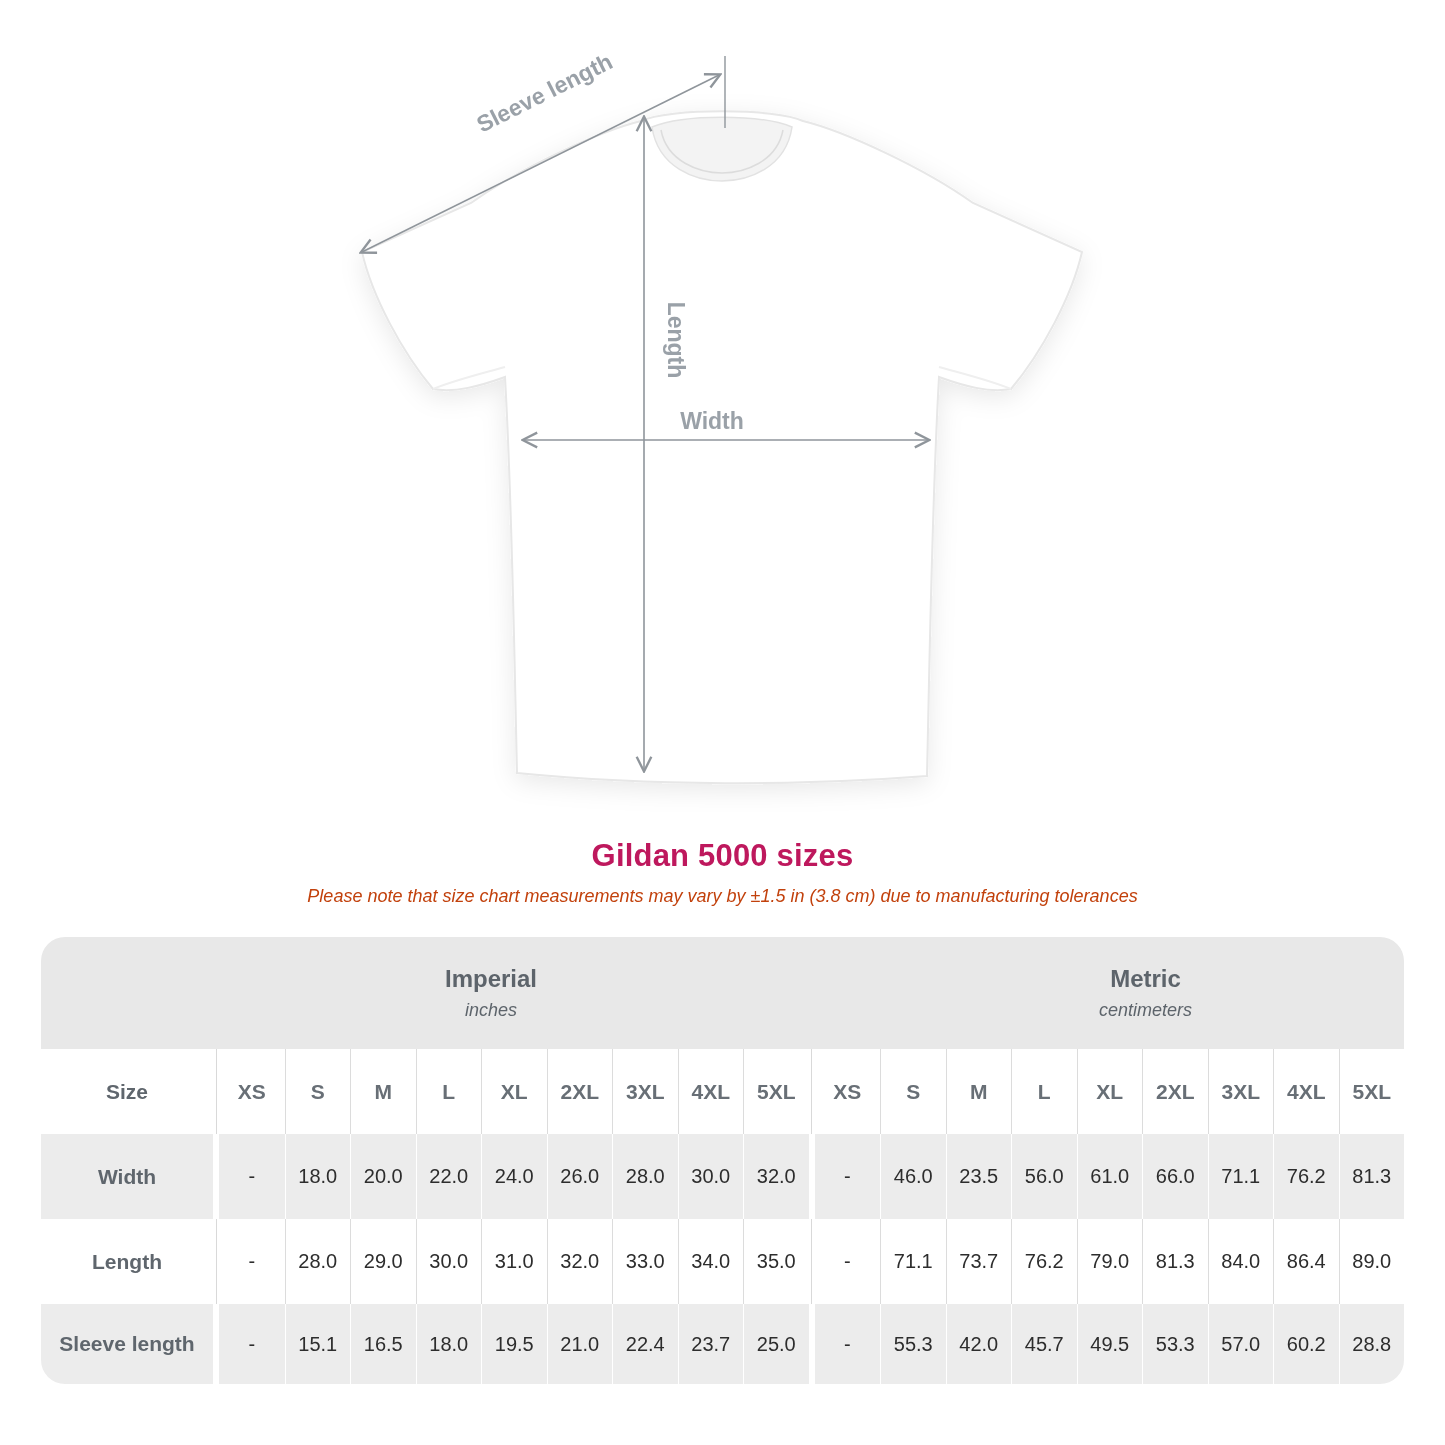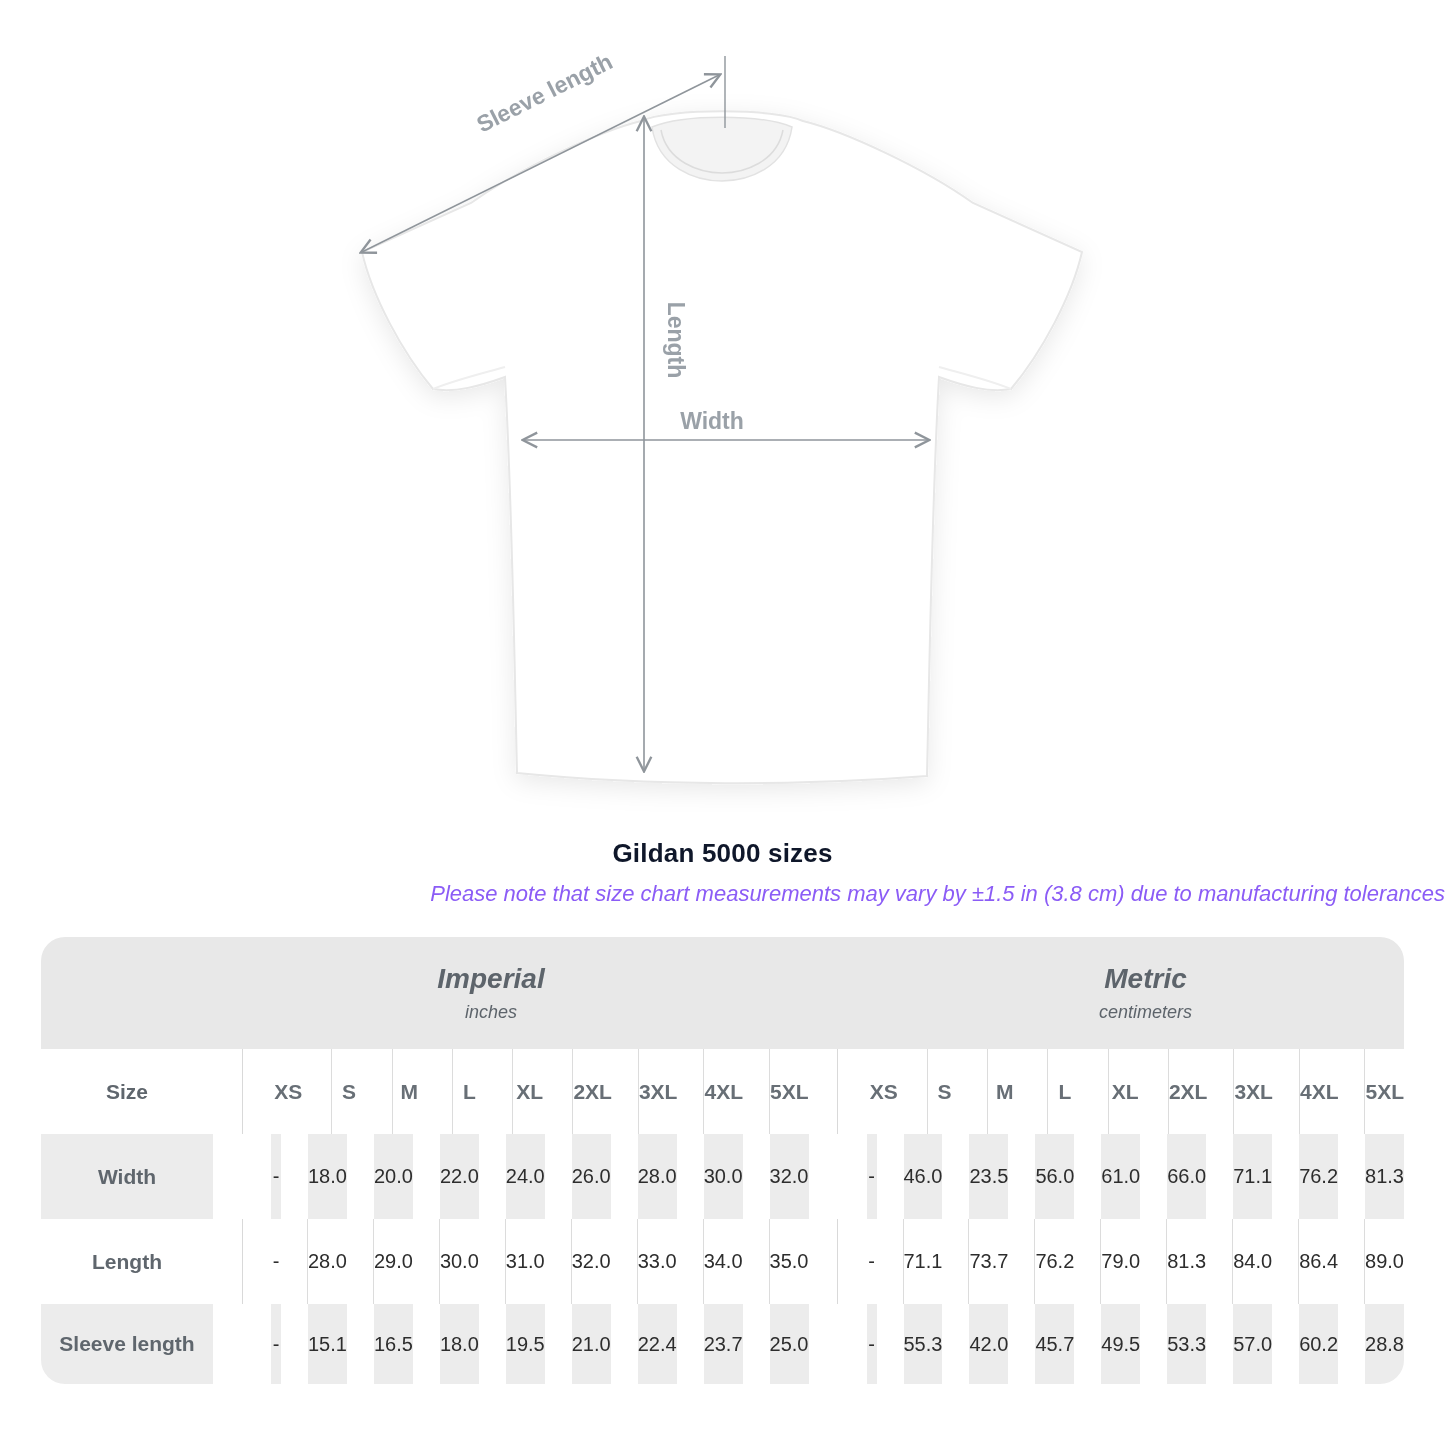--- a/index.html
+++ b/index.html
@@ -4,33 +4,33 @@
 <style>
   html,body{margin:0;padding:0;background:#ffffff;}
   body{width:1445px;height:1445px;font-family:"Liberation Sans", sans-serif;overflow:hidden;position:relative;}
 
   
   .diagram{position:relative;width:1445px;height:812px;}
   .diagram svg{display:block;}
 
   
   .title-block{text-align:center;margin-top:26px;}
-  .page-title{font-size:26px;font-weight:bold;color:#0f172a;letter-spacing:.2px;}
-  .page-subtitle{margin-top:12px;font-size:22px;font-style:italic;color:#8b5cf6;text-align:right;}
+  .page-title{font-size:31px;font-weight:bold;color:#be185d;letter-spacing:.2px;}
+  .page-subtitle{margin-top:12px;font-size:18px;font-style:italic;color:#c2410c;}
 
   
   .size-table{width:1363px;margin:30px auto 0;border-radius:24px;overflow:hidden;}
   .unit-band{display:flex;height:112px;background:#e8e8e8;}
   .unit-half{display:flex;flex-direction:column;justify-content:center;align-items:center;box-sizing:border-box;}
   .unit-half.imp{width:770px;padding-left:130px;}
   .unit-half.met{width:593px;padding-left:76px;text-align:right;}
-  .unit-name{font-size:28px;font-weight:bold;font-style:italic;color:#5d646b;}
+  .unit-name{font-size:24px;font-weight:bold;color:#5d646b;}
   .unit-sub{margin-top:7px;font-size:18px;font-style:italic;color:#5d646b;}
 
-  .trow{display:grid;grid-template-columns:172px 6px repeat(9,1fr) 6px repeat(9,1fr);gap:26px;}
+  .trow{display:grid;grid-template-columns:172px 6px repeat(9,1fr) 6px repeat(9,1fr);}
   .trow .cell{display:flex;align-items:center;justify-content:center;}
   .row-h{height:85px;background:#ffffff;}
   .row-a{height:85px;}
   .row-b{height:85px;background:#ffffff;}
   .row-c{height:80px;}
   .row-a .cell.lab,.row-a .cell.c{background:#ececec;}
   .row-c .cell.lab,.row-c .cell.c{background:#ececec;}
 
   .cell.lab{font-size:21px;font-weight:bold;color:#5f666d;}
   .cell.hd{font-size:21px;font-weight:bold;color:#686f76;}

